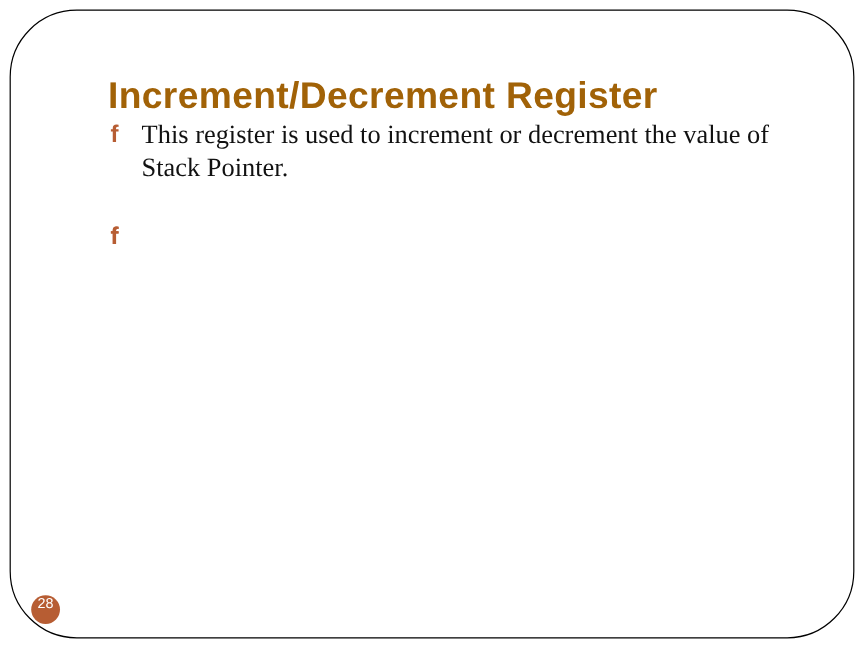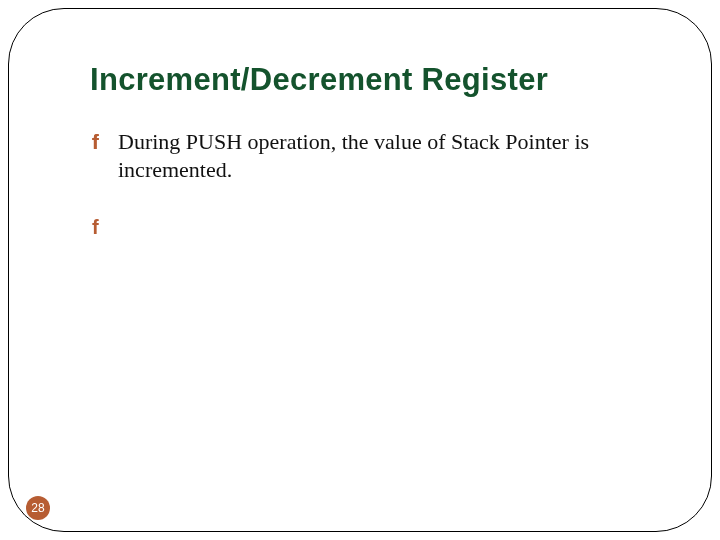--- a/index.html
+++ b/index.html
@@ -23,21 +23,21 @@
     left: 8px;
     top: 8px;
     width: 704px;
     height: 524px;
     padding: 54px 60px 40px 84px;
   }
   .title {
     font-size: 31px;
     font-weight: bold;
     letter-spacing: 0.3px;
-    color: #14532d;
+    color: #a16207;
     margin-left: -2px;
   }
   .bullets {
     list-style: none;
     font-family: "Times New Roman", Times, serif;
     font-size: 22px;
     color: #111;
     line-height: 1.25;
   }
   .bullets li {
@@ -59,39 +59,38 @@
     left: 26px;
     bottom: 20px;
     width: 24px;
     height: 24px;
     border-radius: 50%;
     background: #b75d33;
     color: #fff;
     font-size: 12px;
     font-family: Arial, sans-serif;
     display: flex;
-    align-items: center;
     justify-content: center;
   }
 </style>
 </head>
 <body>
 
 <div class="slide-frame"></div>
 
 <div class="slide-content">
   <h1 class="title">Increment/Decrement Register</h1>
 
   <ul class="bullets">
     <li>
       <span class="bullet-icon">f</span>
+      <span>This register is used to increment or decrement the value of Stack Pointer.</span>
     </li>
     <li>
       <span class="bullet-icon">f</span>
-      <span>During PUSH operation, the value of Stack Pointer is incremented.</span>
     </li>
     <li>
       <span class="bullet-icon">f</span>
     </li>
   </ul>
 </div>
 
 <div class="page-number">
   <span>28</span>
 </div>

